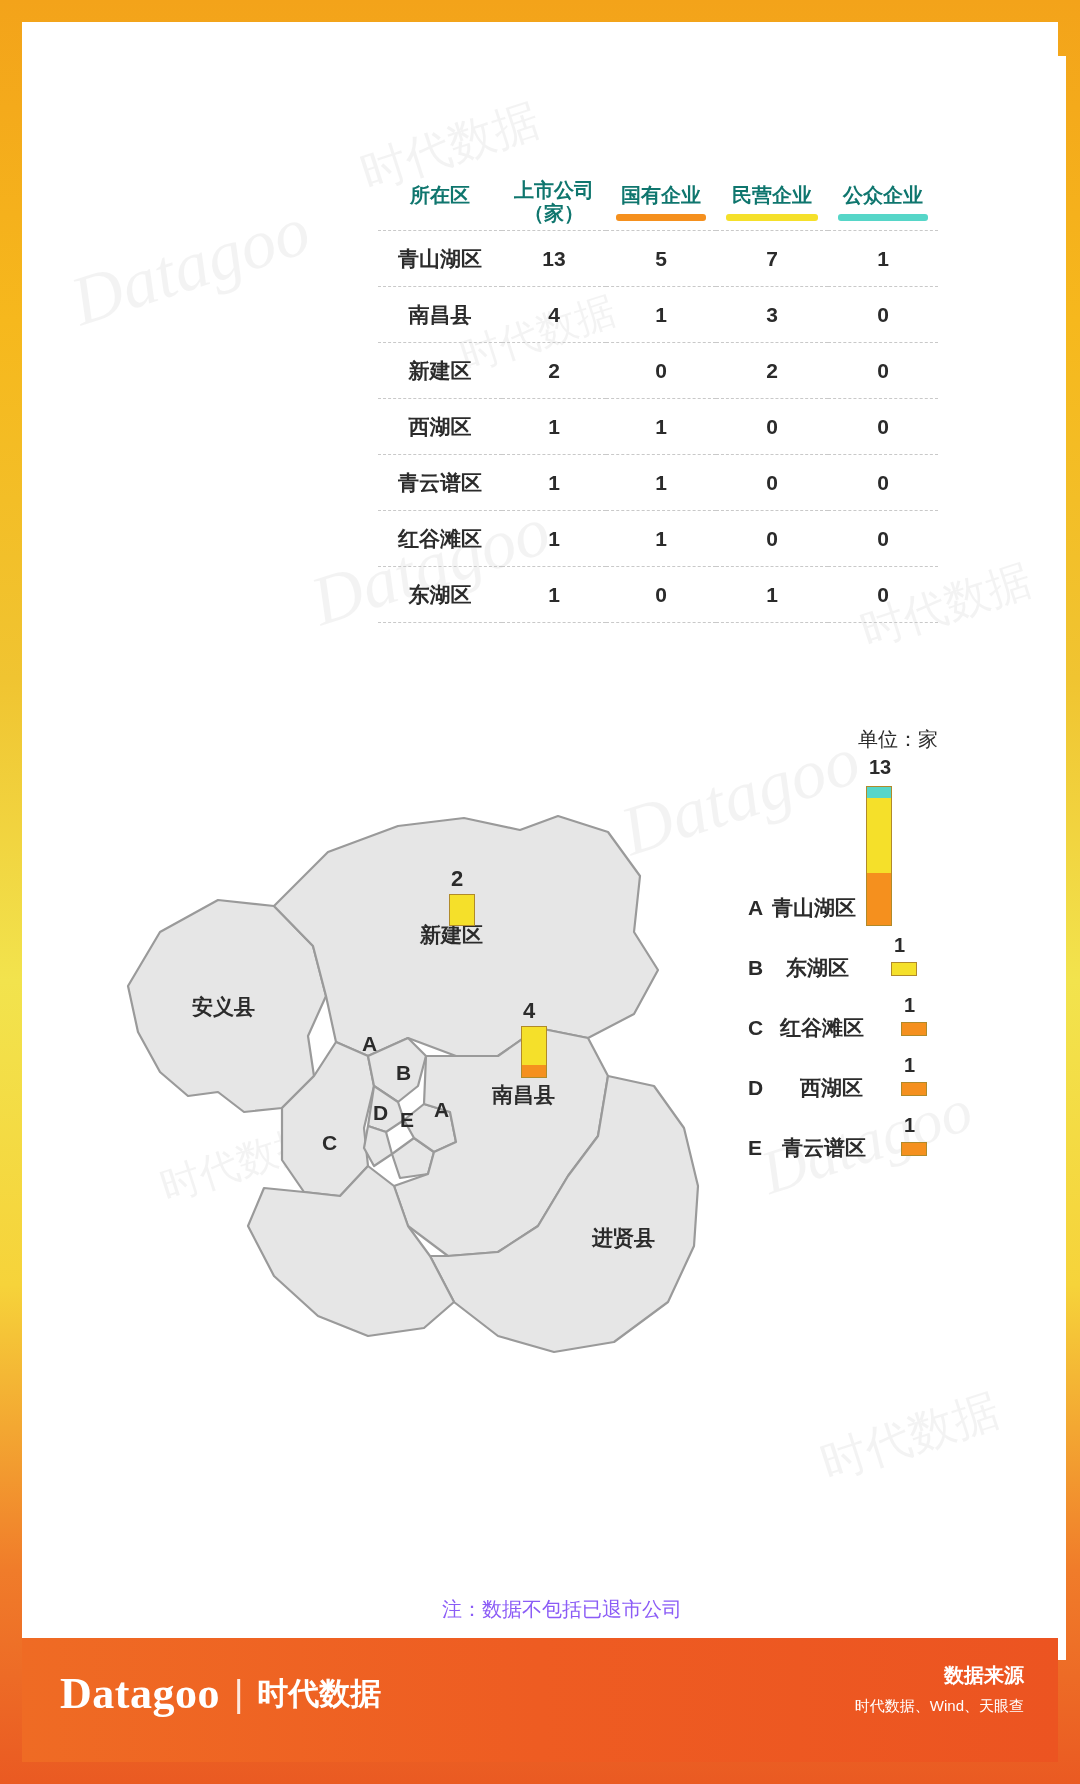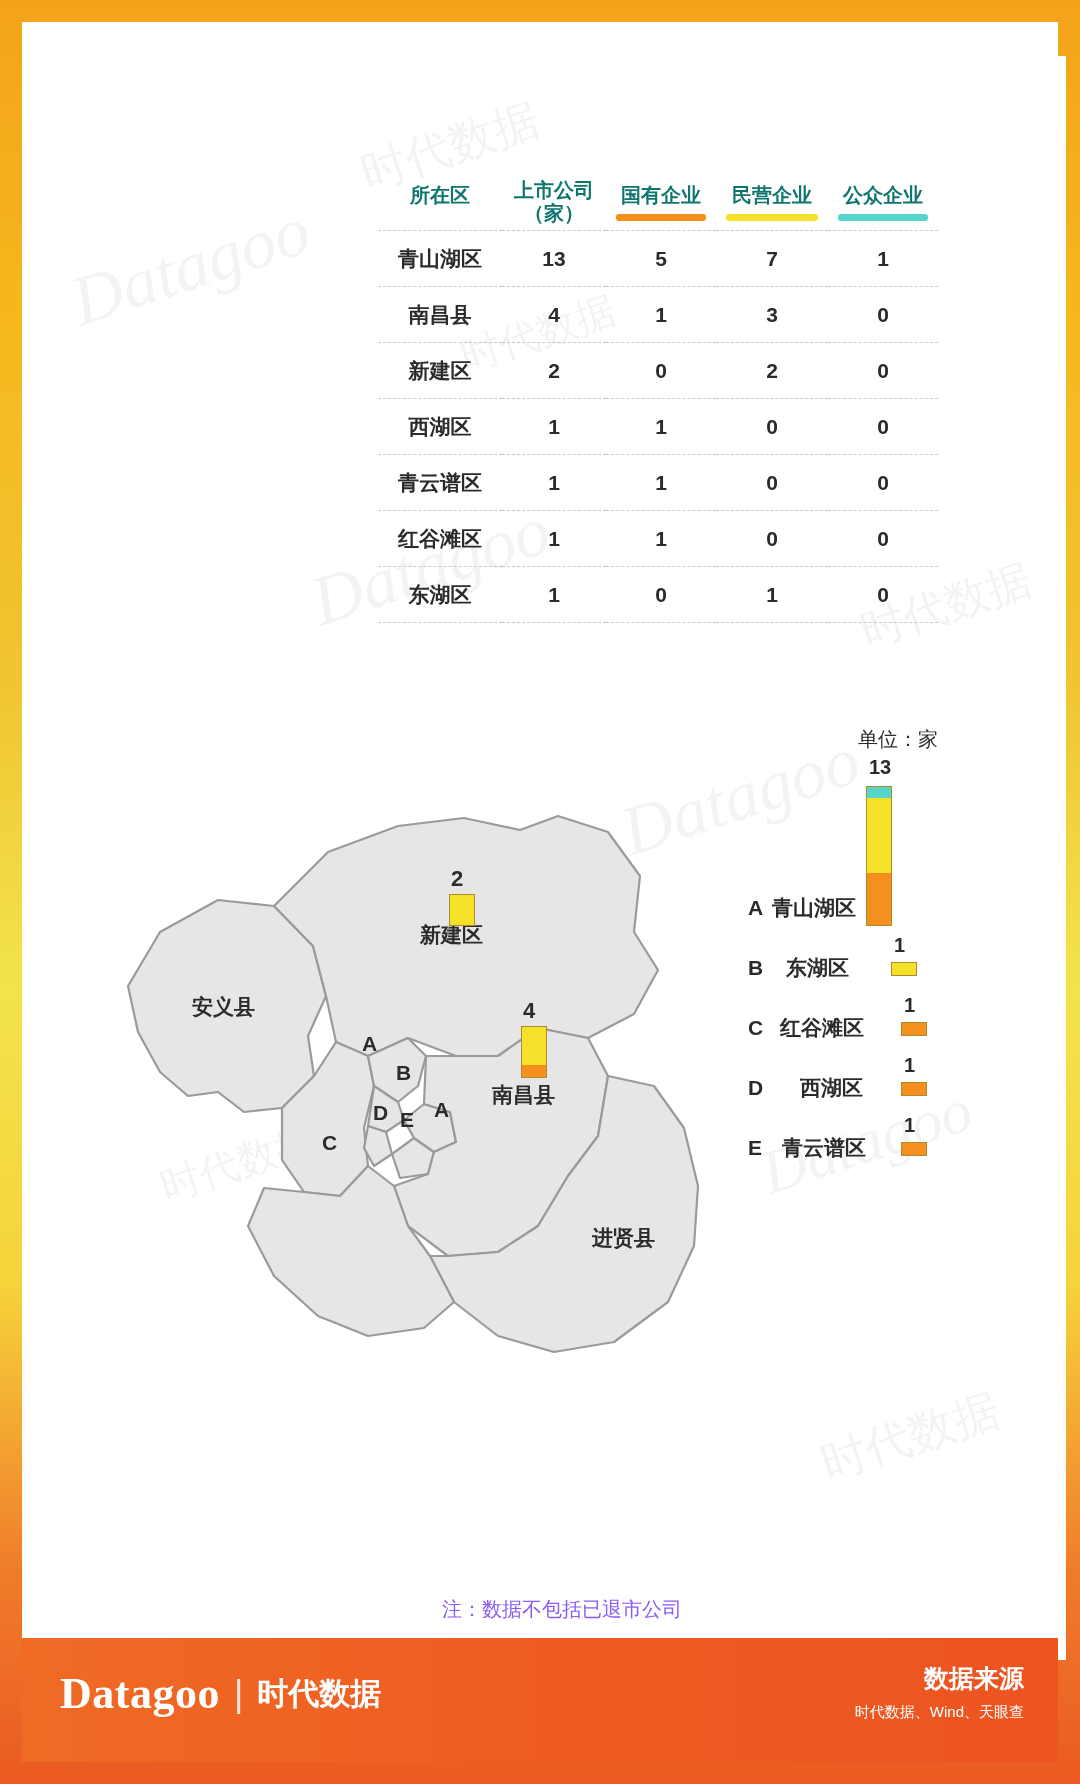--- a/index.html
+++ b/index.html
@@ -227,21 +227,21 @@
     font-size: 31px;
     font-weight: bold;
   }
   .src {
     position: absolute;
     right: 34px;
     top: 24px;
     text-align: right;
     color: #fff;
   }
-  .src-title { font-size: 25px; font-weight: bold; margin-bottom: 8px; }
+  .src-title { font-size: 20px; font-weight: bold; margin-bottom: 8px; }
   .src-body { font-size: 15px; }
 </style>
 </head>
 <body>
 
 <div class="frame">
   <div class="frame-inner">
 
     <div class="card">
 

